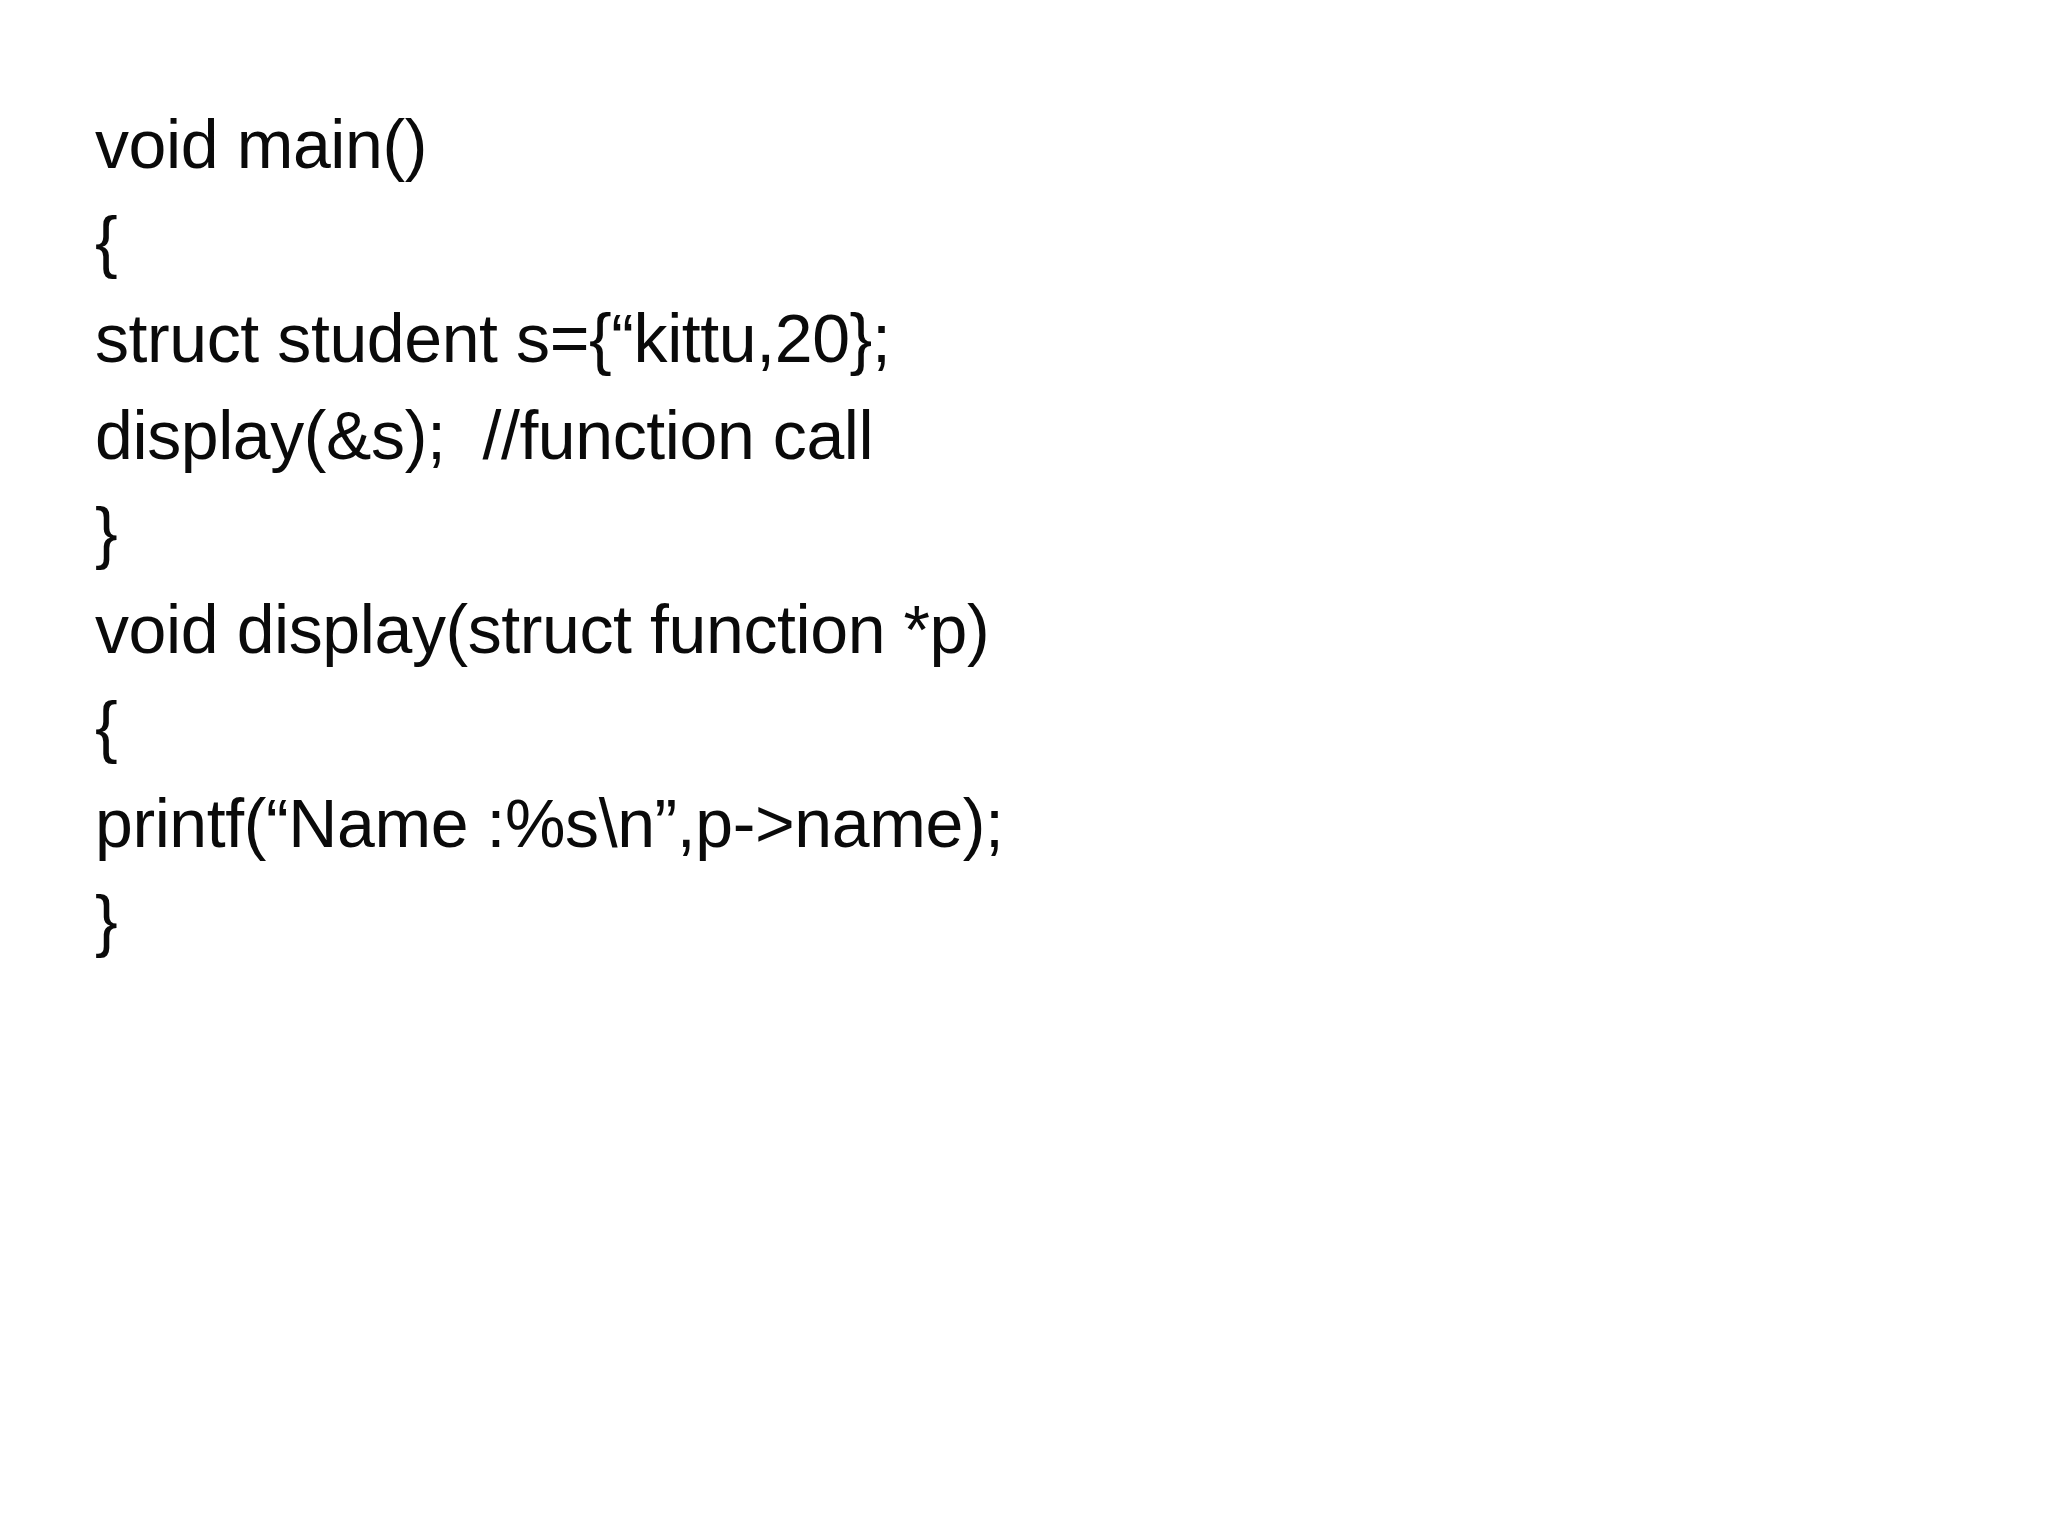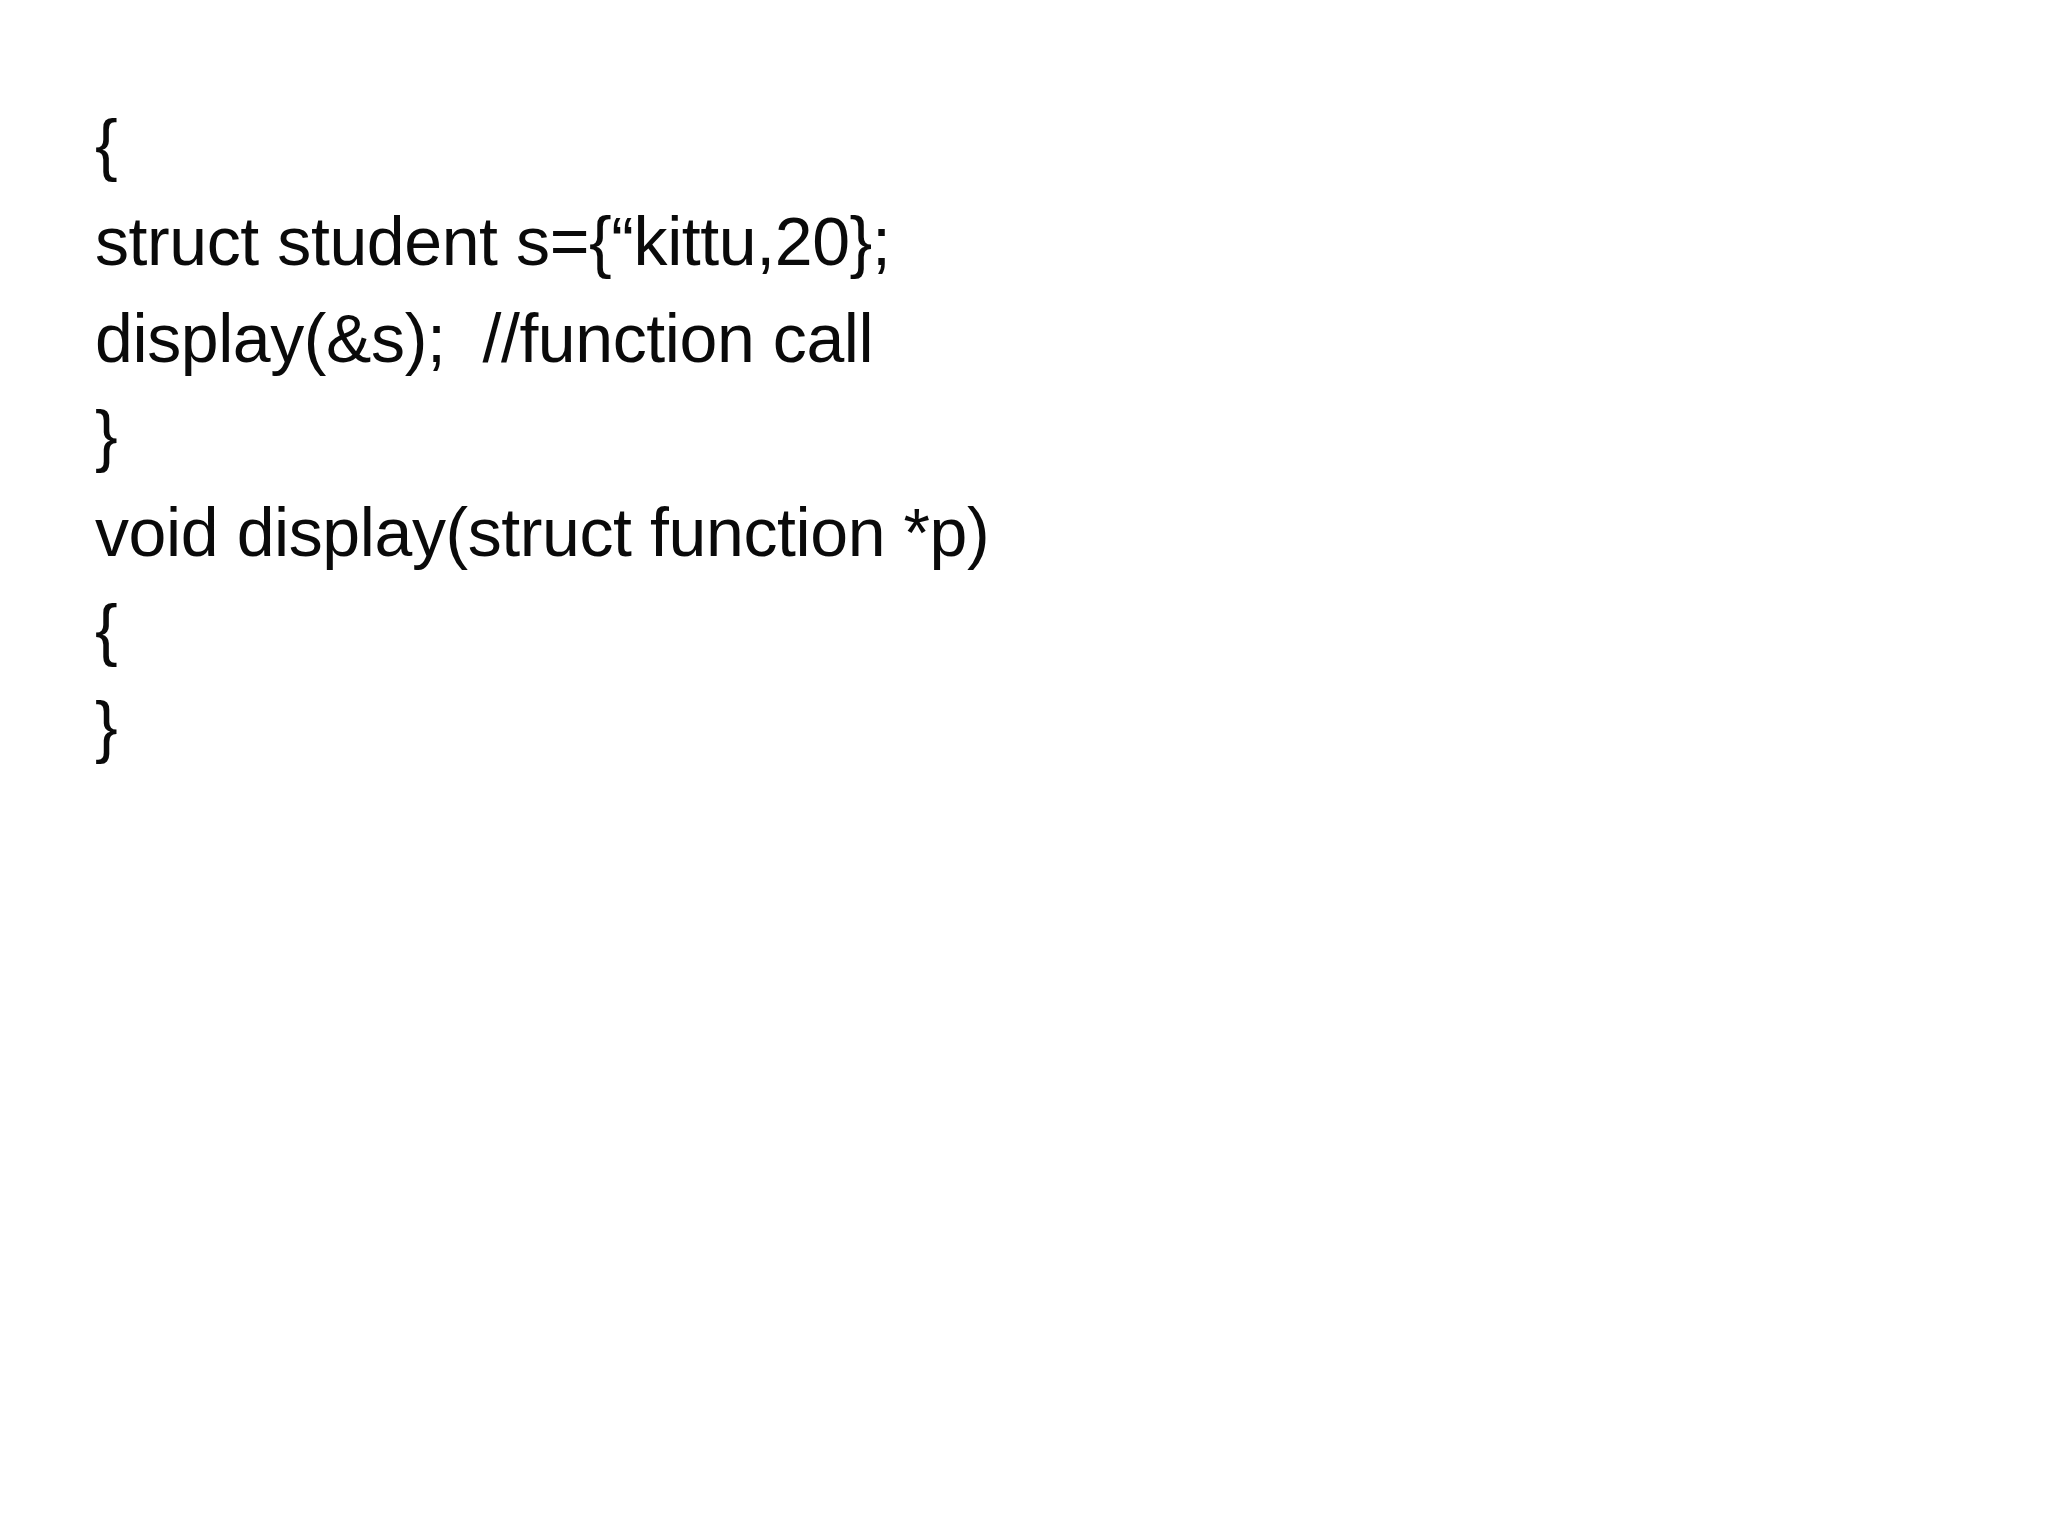--- a/index.html
+++ b/index.html
@@ -41,32 +41,34 @@
     min-height: 97px;
   }
 </style>
 </head>
 <body>
 
 <div class="slide">
 
   <div class="code-block">
 
+    <span class="code-line">void main()</span>
 
     <span class="code-line">{</span>
 
     <span class="code-line">struct student s={“kittu,20};</span>
 
     <span class="code-line">display(&amp;s);  //function call</span>
 
     <span class="code-line">}</span>
 
     <span class="code-line">void display(struct function *p)</span>
 
     <span class="code-line">{</span>
 
+    <span class="code-line">printf(“Name :%s\n”,p-&gt;name);</span>
 
 
     <span class="code-line">}</span>
 
   </div>
 
 </div>
 
 </body></html>

